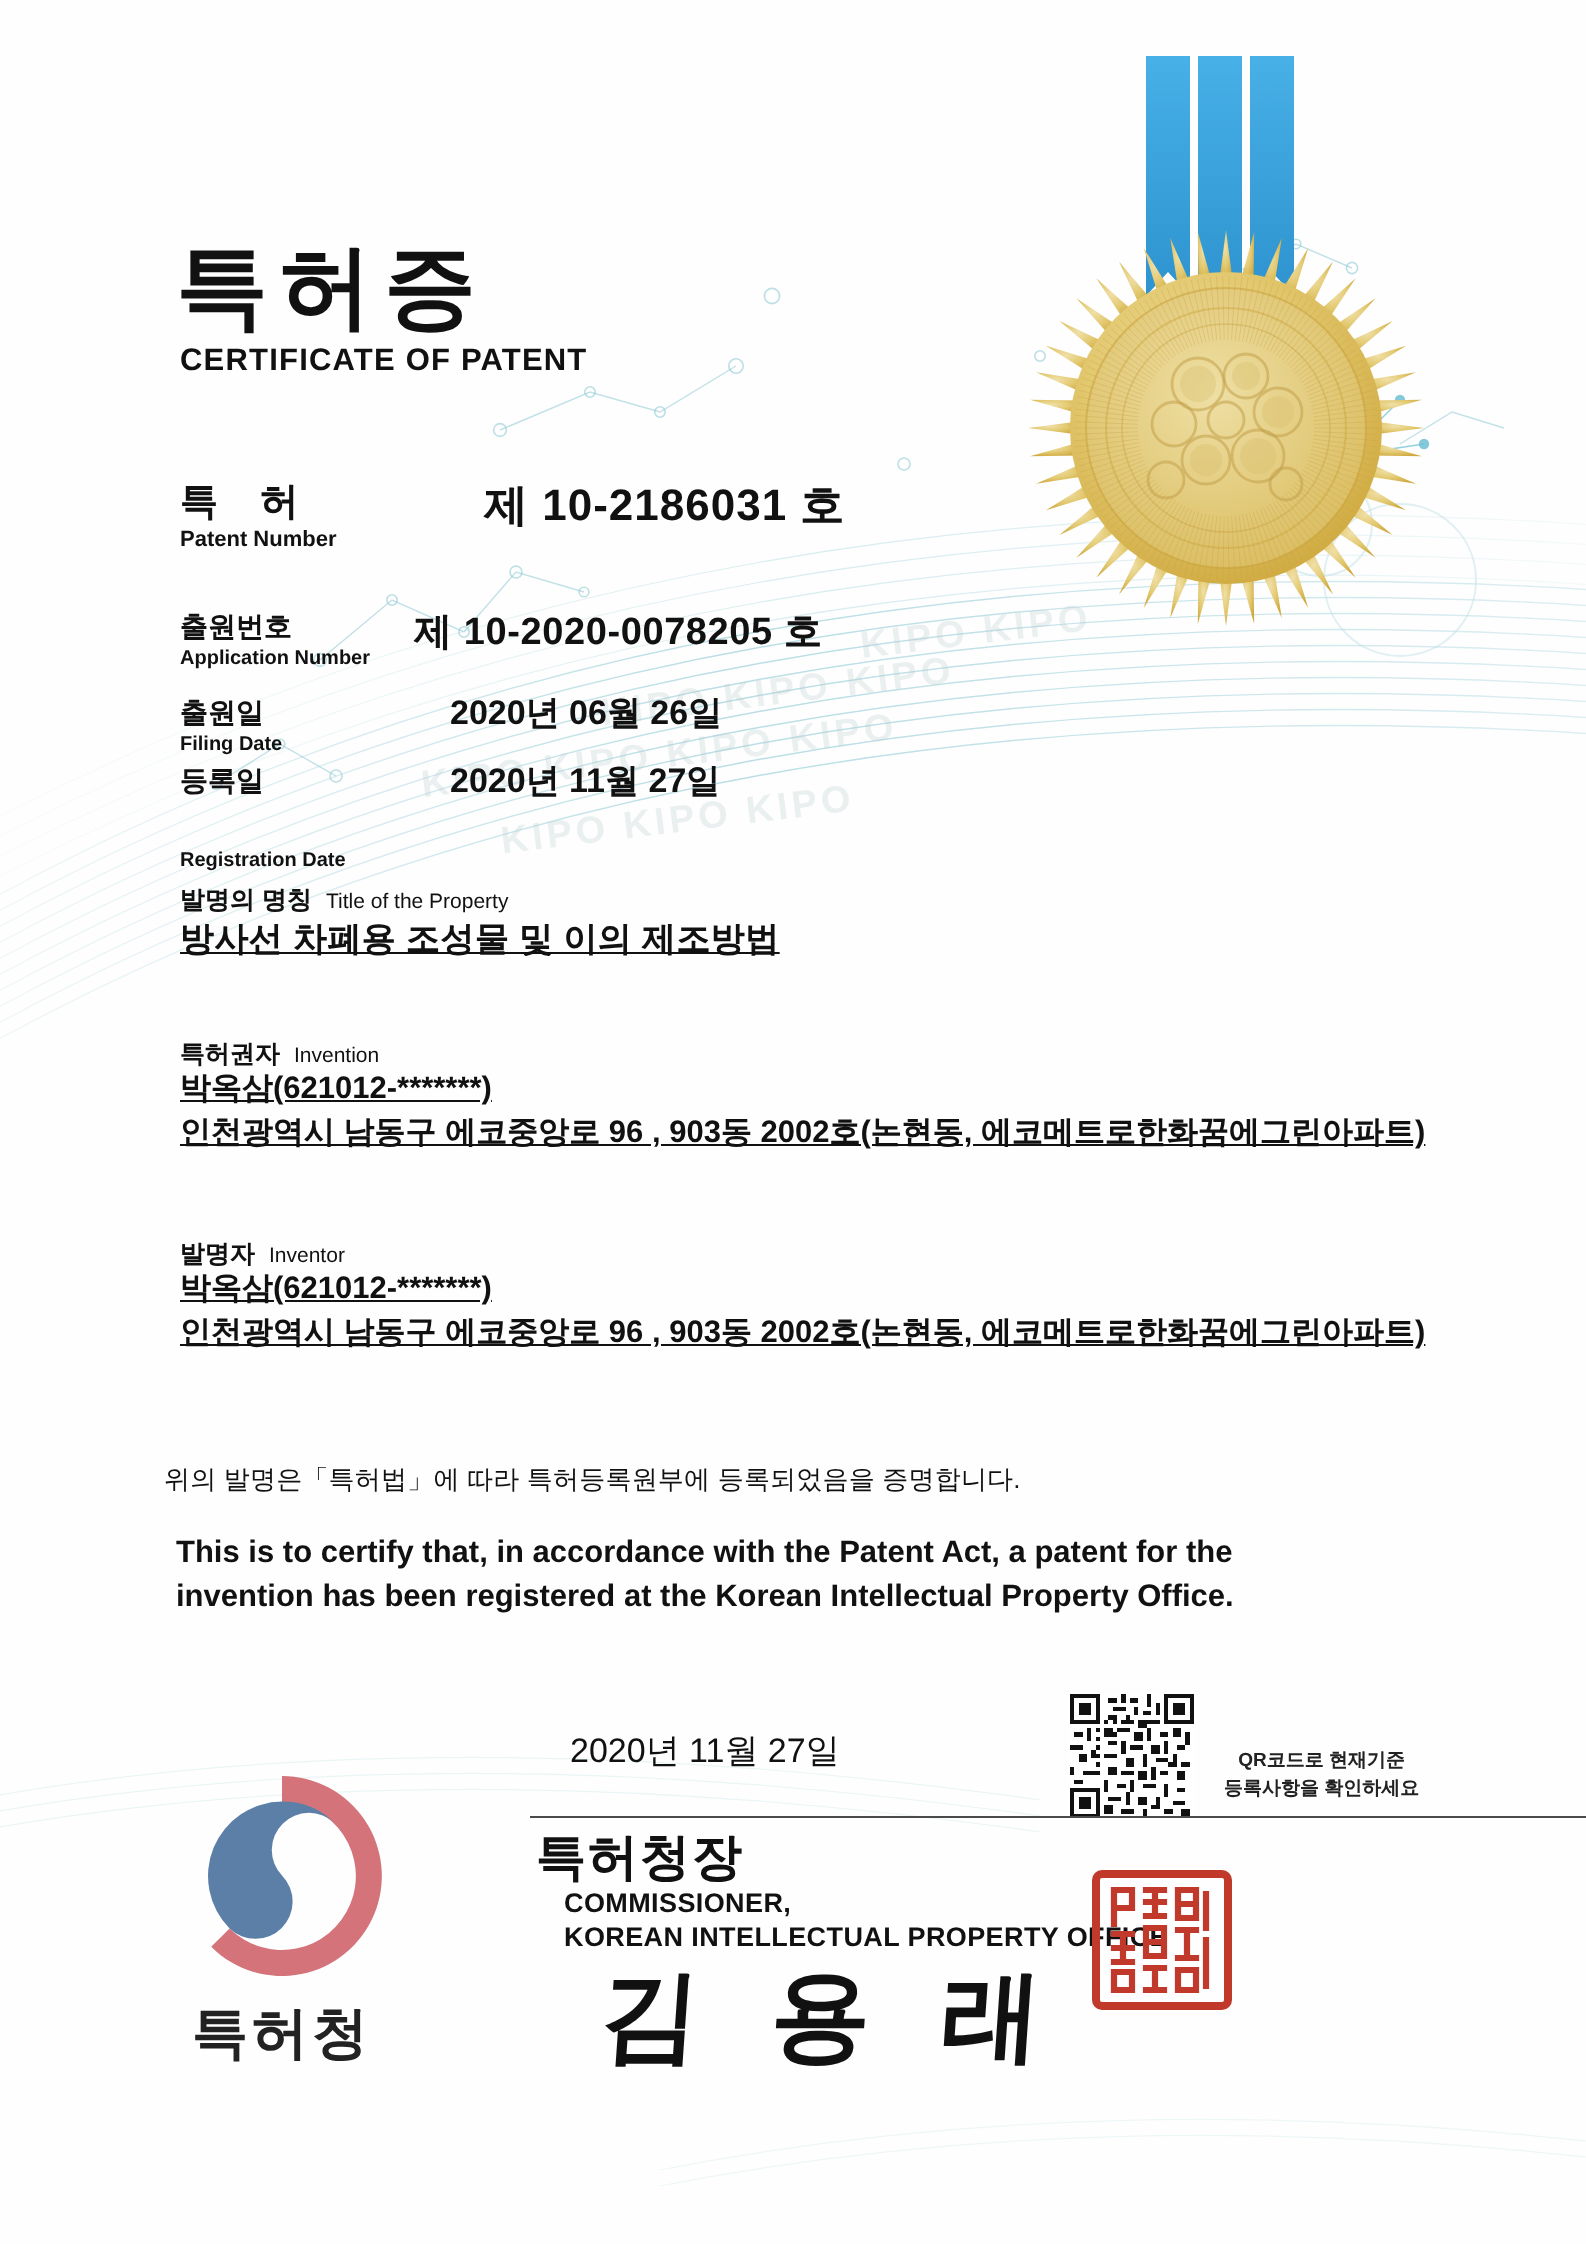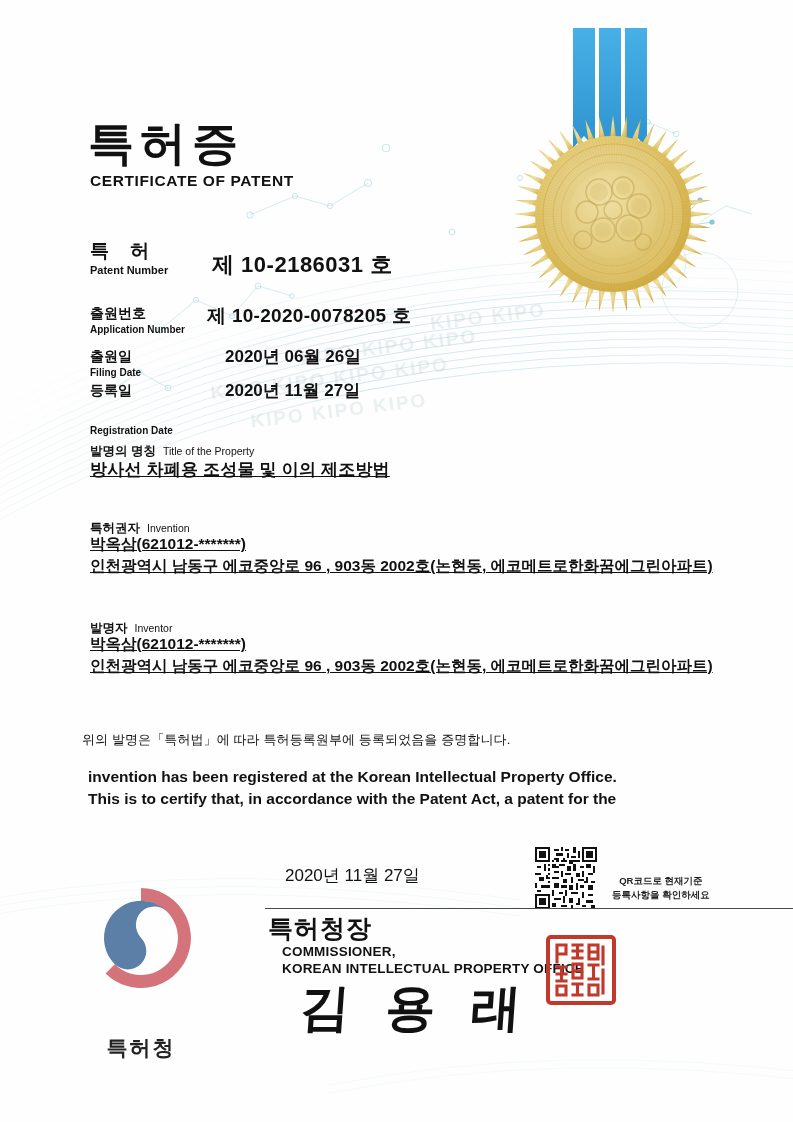--- a/index.html
+++ b/index.html
@@ -83,21 +83,21 @@
     color: #111;
   }
   .field-value {
     position: absolute;
     font-weight: 700;
     color: #111;
   }
 
   .f-patno-ko  { left: 90px;  top: 238px; font-size: 19px; letter-spacing: 8px; }
   .f-patno-en  { left: 90px;  top: 264px; font-size: 11px; }
-  .f-patno-val { left: 212px; top: 238px; font-size: 22px; letter-spacing: .5px; margin-top: 12px; }
+  .f-patno-val { left: 242px; top: 238px; font-size: 22px; letter-spacing: .5px; }
 
   .f-appno-ko  { left: 90px;  top: 305px; font-size: 14px; }
   .f-appno-en  { left: 90px;  top: 324px; font-size: 10px; }
   .f-appno-val { left: 207px; top: 303px; font-size: 19px; letter-spacing: .3px; }
 
   .f-filing-ko  { left: 90px;  top: 348px; font-size: 14px; }
   .f-filing-en  { left: 90px;  top: 367px; font-size: 10px; }
   .f-filing-val { left: 225px; top: 345px; font-size: 17px; }
 
   .f-reg-ko  { left: 90px;  top: 382px; font-size: 14px; }
@@ -244,25 +244,24 @@
     top: 882px;
     width: 112px;
     height: 112px;
   }
   .kipo-ko {
     position: absolute;
     left: 85px;
     top: 998px;
     width: 112px;
     text-align: center;
-    font-size: 21px;
+    font-size: 28px;
     font-weight: 700;
     letter-spacing: 2px;
     color: #222;
-    margin-top: 36px;
   }
   .kipo-en {
     position: absolute;
     left: 50px;
     top: 1013px;
     width: 182px;
     text-align: center;
     font-size: 13.5px;
     font-weight: 400;
     color: #333;
@@ -674,22 +673,22 @@
   <div class="sec-body b-patentee2">인천광역시 남동구  에코중앙로  96 , 903동 2002호(논현동, 에코메트로한화꿈에그린아파트)</div>
 
   <div class="sec-head h-inventor">
     <span class="ko">발명자</span><span class="en">Inventor</span>
   </div>
   <div class="sec-body b-inventor1">박옥삼(621012-*******)</div>
   <div class="sec-body b-inventor2">인천광역시 남동구  에코중앙로  96 , 903동 2002호(논현동, 에코메트로한화꿈에그린아파트)</div>
 
   <div class="cert-ko">위의 발명은「특허법」에 따라 특허등록원부에 등록되었음을 증명합니다.</div>
   <div class="cert-en">
+    <div>This is to certify that, in accordance with the Patent Act, a patent for the</div>
     <div>invention has been registered at the Korean Intellectual Property Office.</div>
-    <div>This is to certify that, in accordance with the Patent Act, a patent for the</div>
   </div>
 
   <div class="sign-date">2020년 11월 27일</div>
 
   <svg id="qr" viewBox="0 0 29 29" shape-rendering="crispEdges">
     <rect width="29" height="29" fill="#ffffff"></rect>
     <g fill="#111111">
 
       <rect x="0" y="0" width="7" height="1"></rect>
         <rect x="0" y="6" width="7" height="1"></rect>

